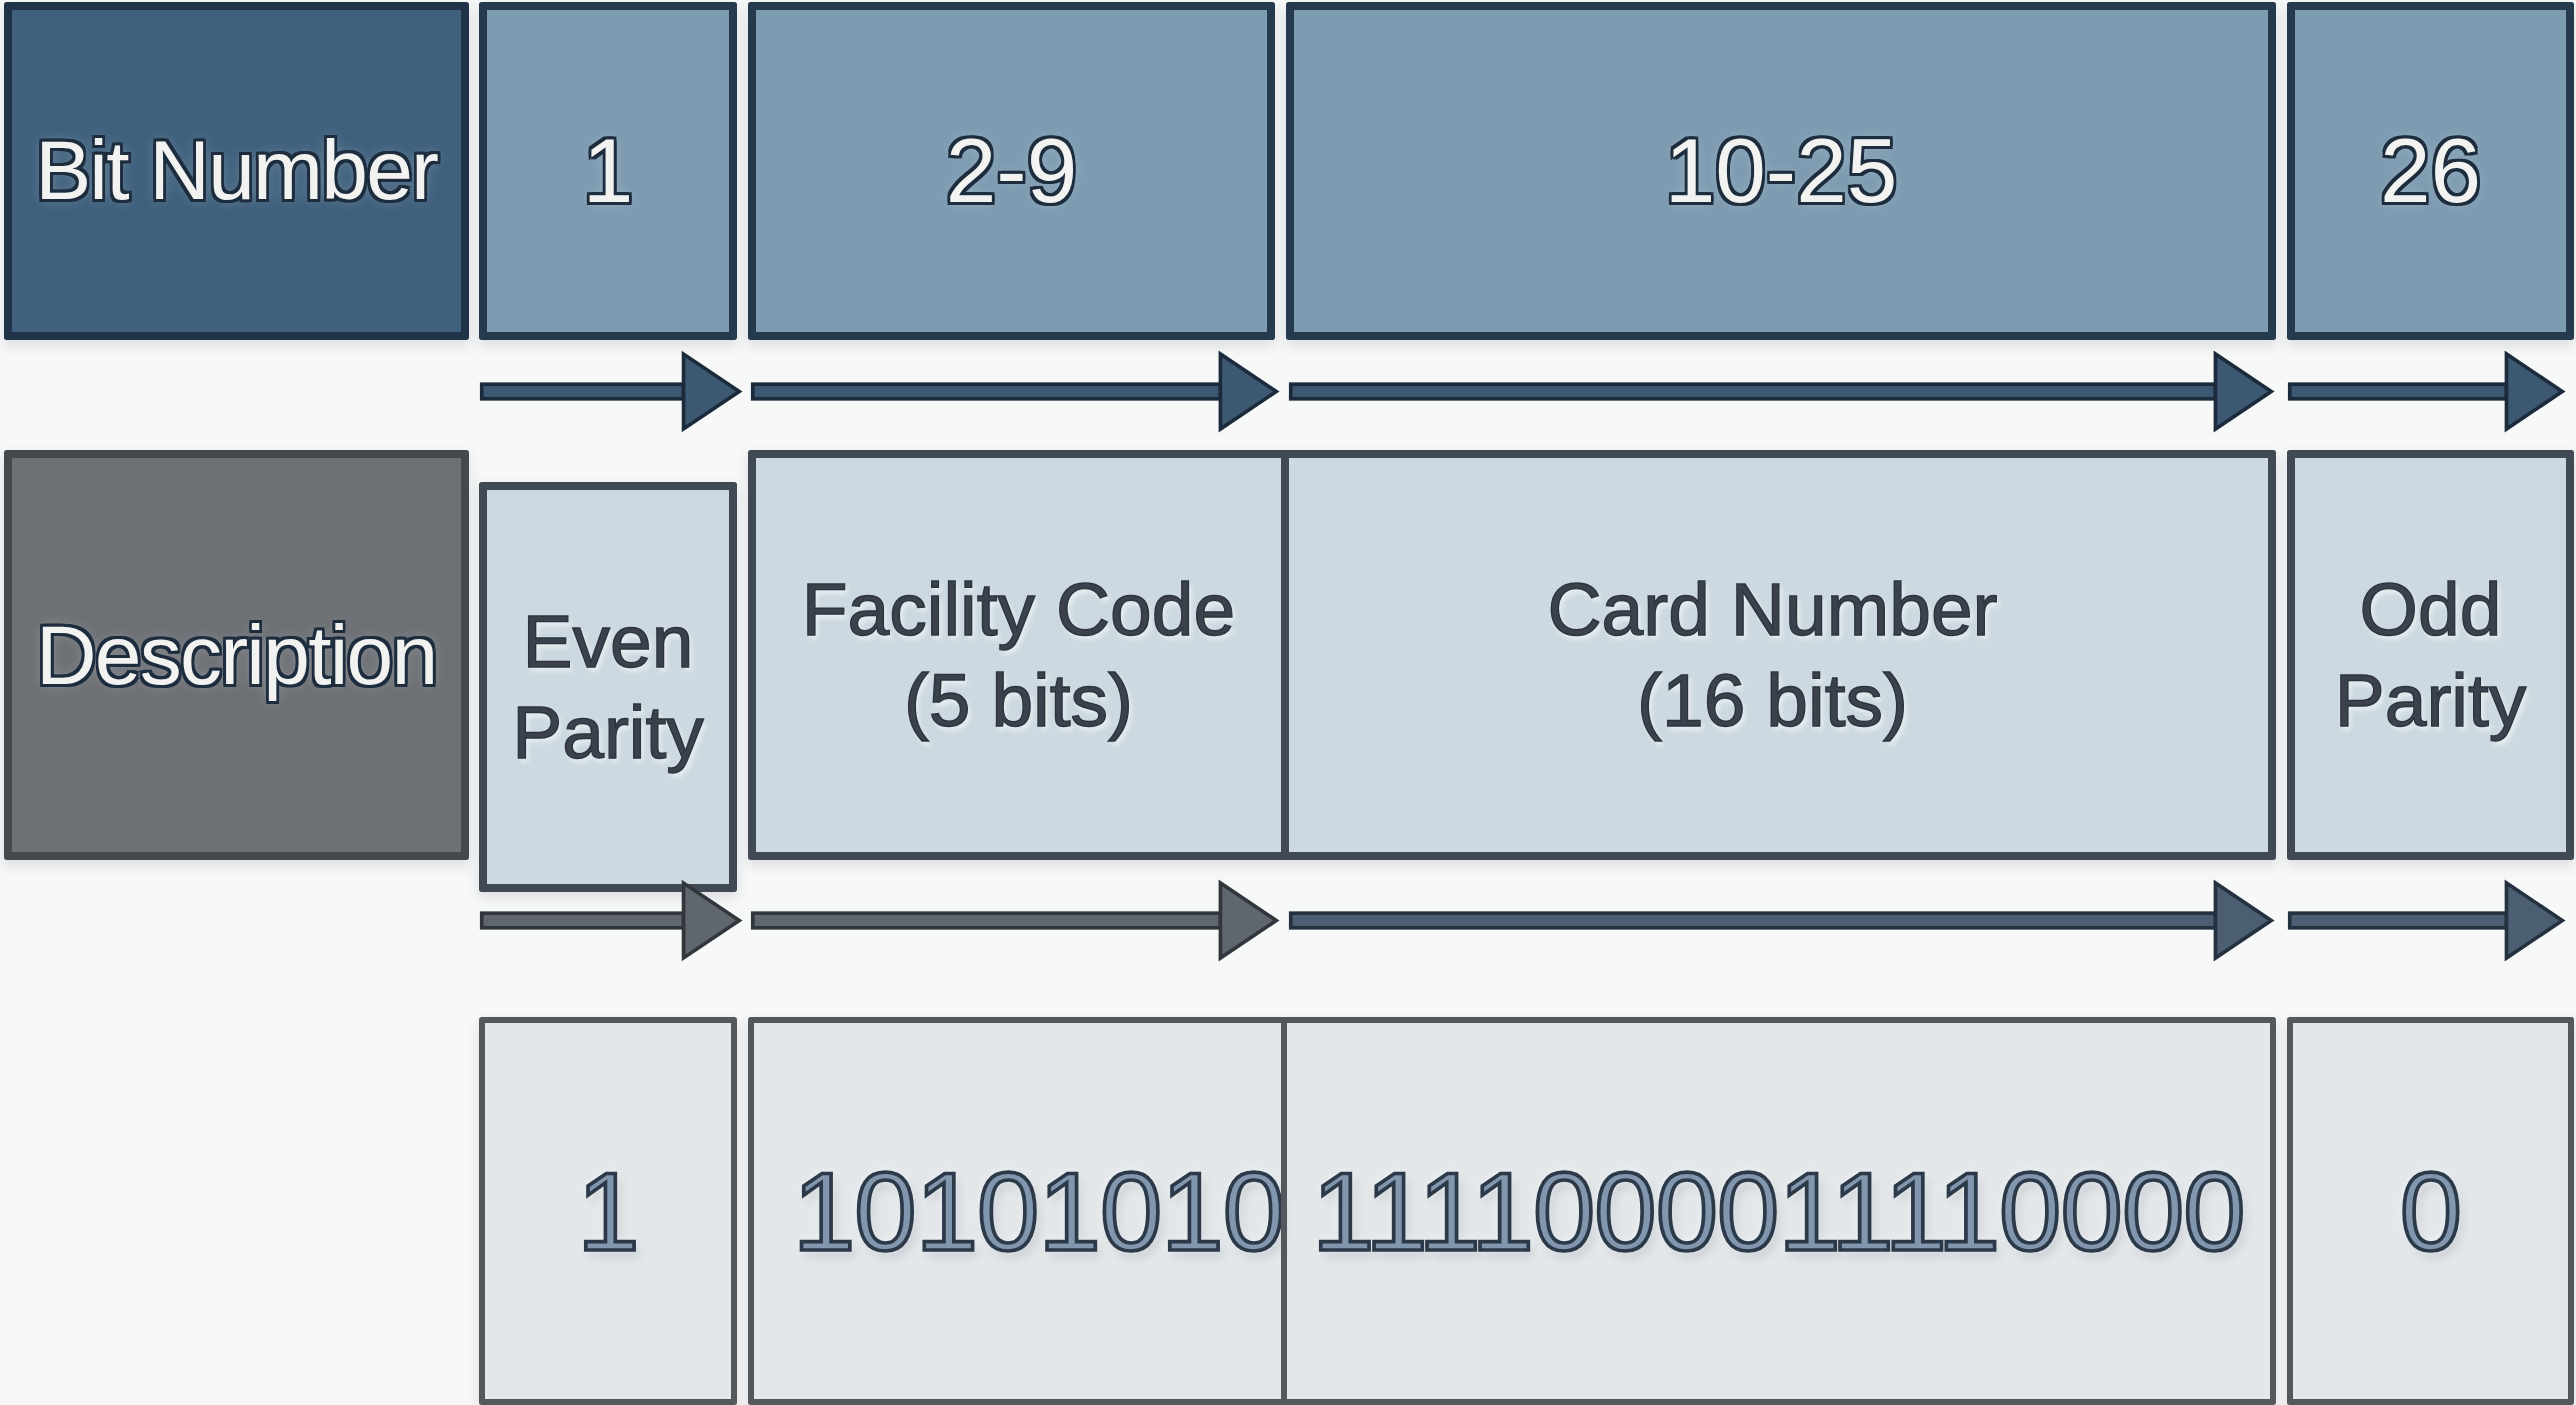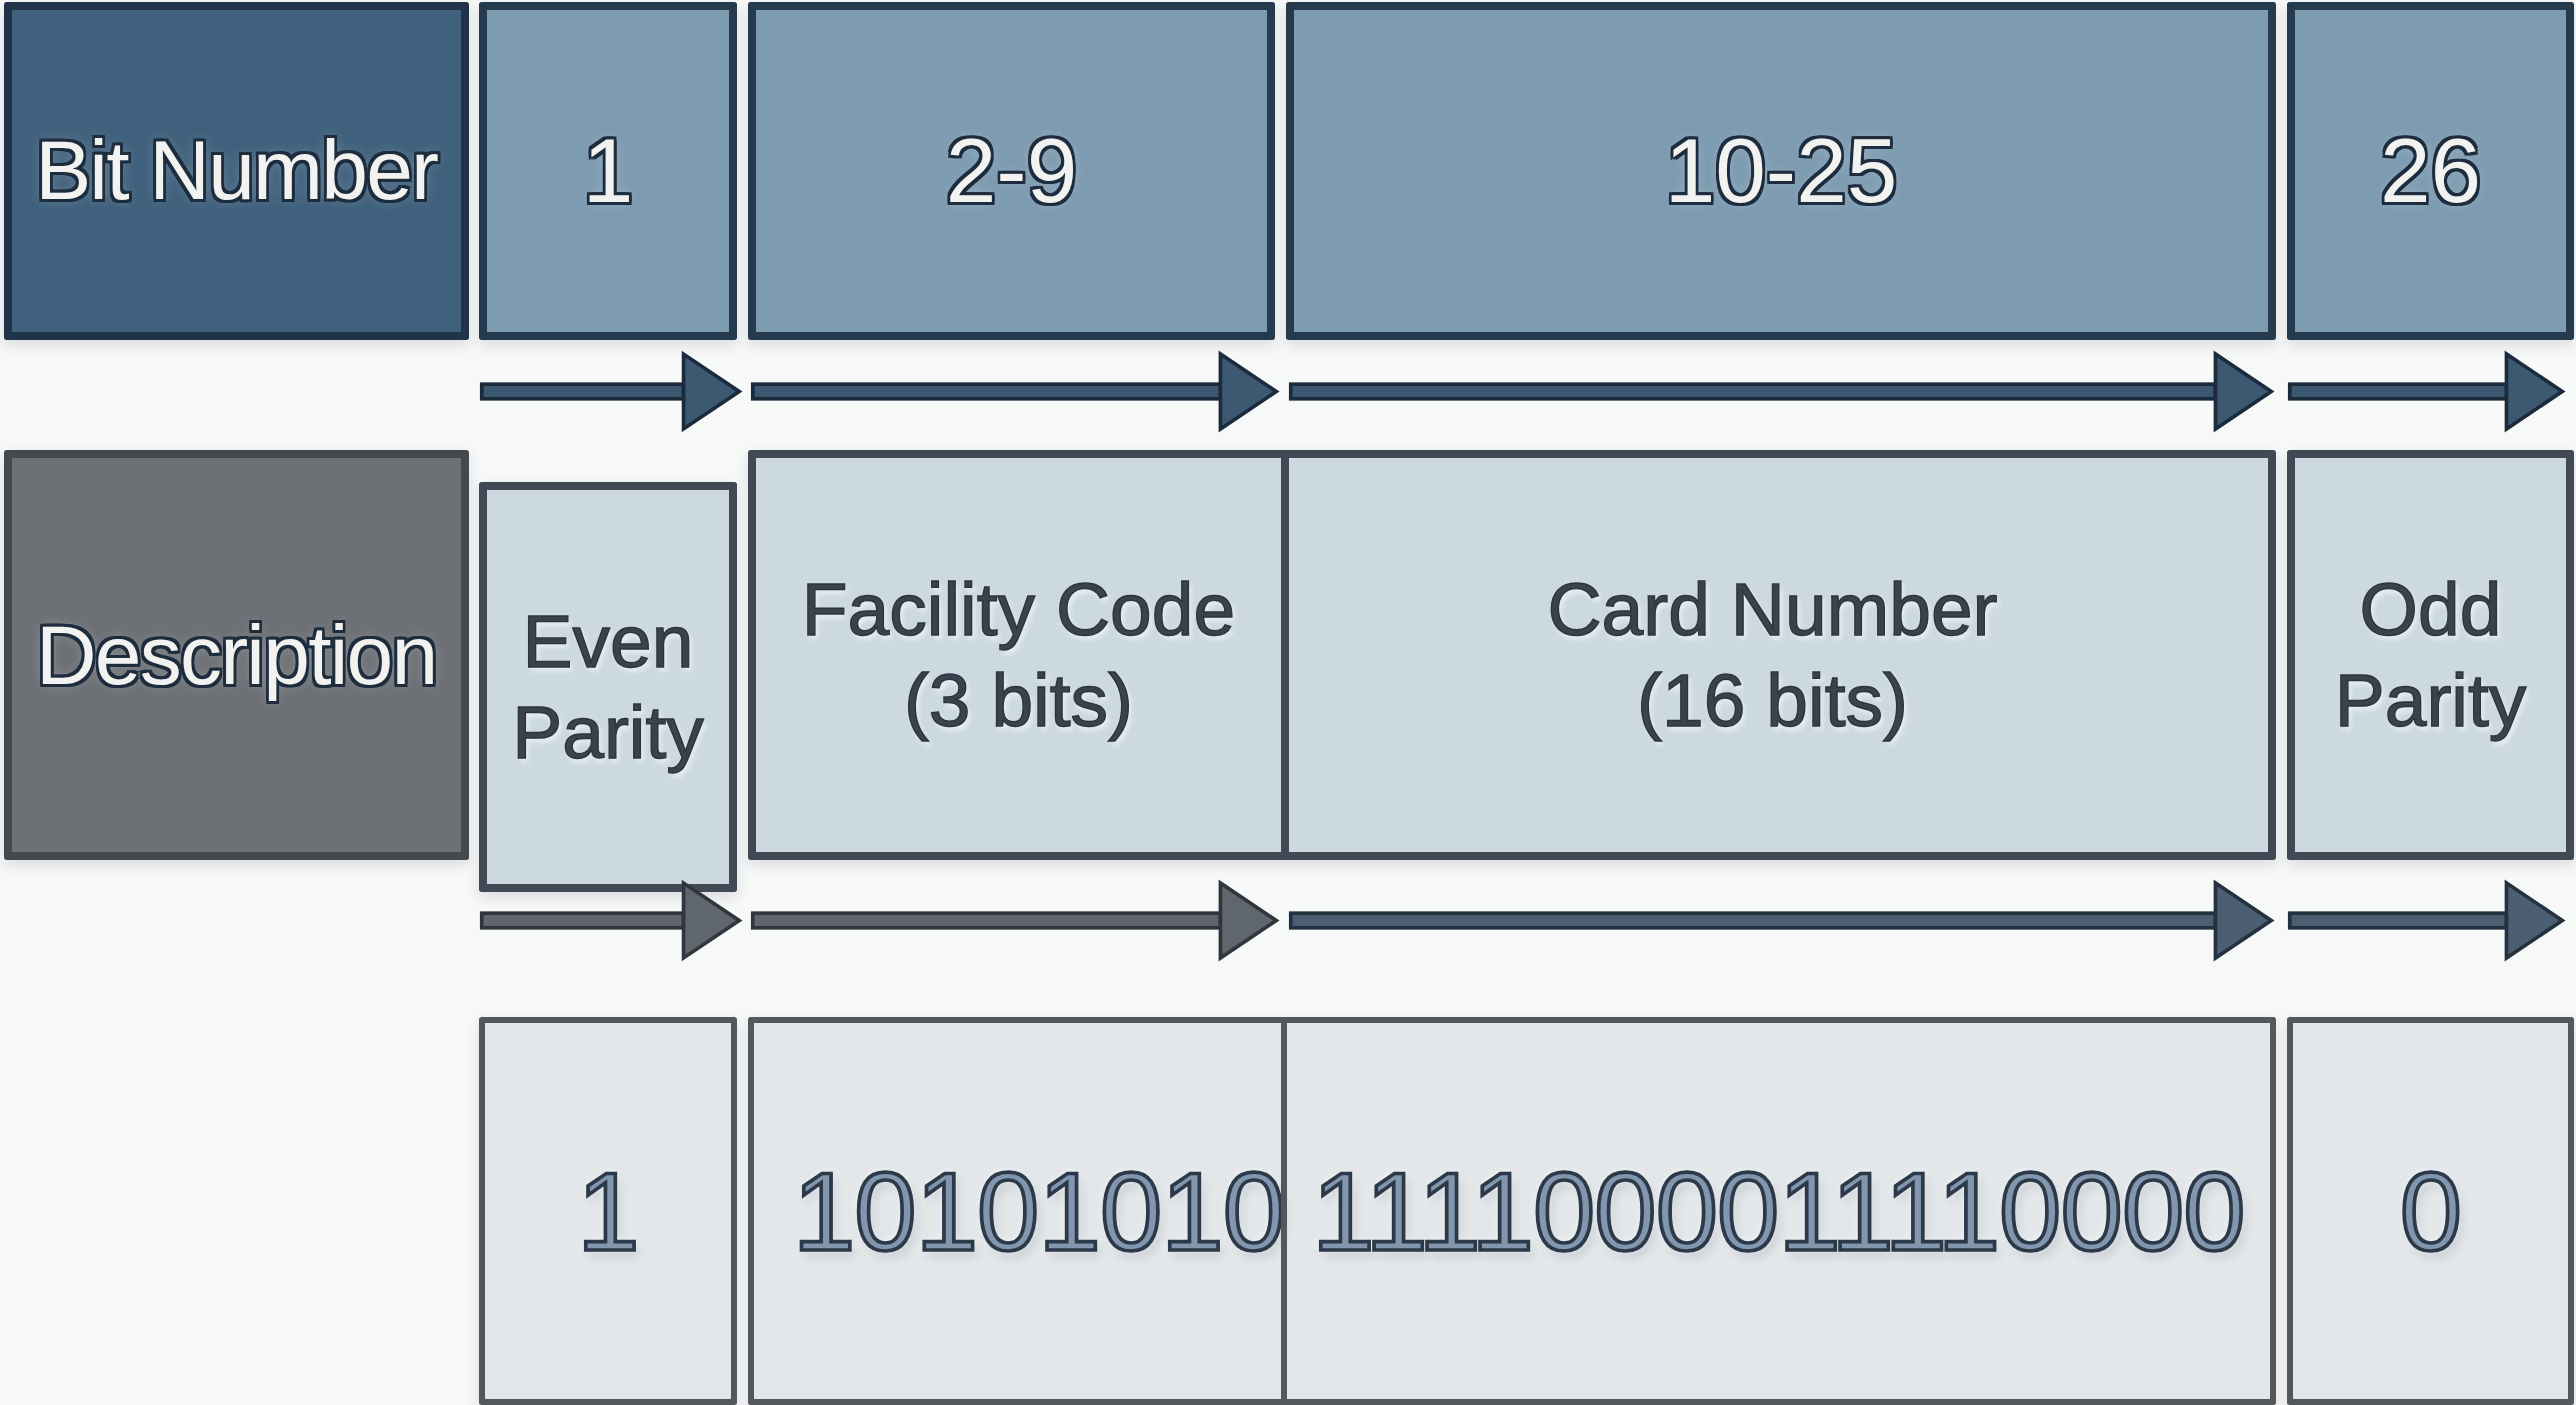--- a/index.html
+++ b/index.html
@@ -120,21 +120,21 @@
     <div class="cell r2 hdr" style="left:3.7px;top:450px;width:465px;height:410px;">
       <span class="t-white">Description</span>
     </div>
     <div class="cell r2" style="left:479px;top:450px;width:258px;height:410px;margin-top:32px;">
       <span class="t-dark">Even
 Parity</span>
     </div>
     <div class="cell r2 group" style="left:748px;top:450px;width:1528px;height:410px;">
       <div class="half" style="left:0;width:525px;">
         <span class="t-dark">Facility Code
-(3 bits)</span>
+(5 bits)</span>
       </div>
       <div class="vdiv" style="left:525px;"></div>
       <div class="half" style="left:533px;right:12px;border-radius:6px;">
         <span class="t-dark">Card Number
 (16 bits)</span>
       </div>
     </div>
     <div class="cell r2" style="left:2287px;top:450px;width:287px;height:410px;">
       <span class="t-dark">Odd
 Parity</span>

